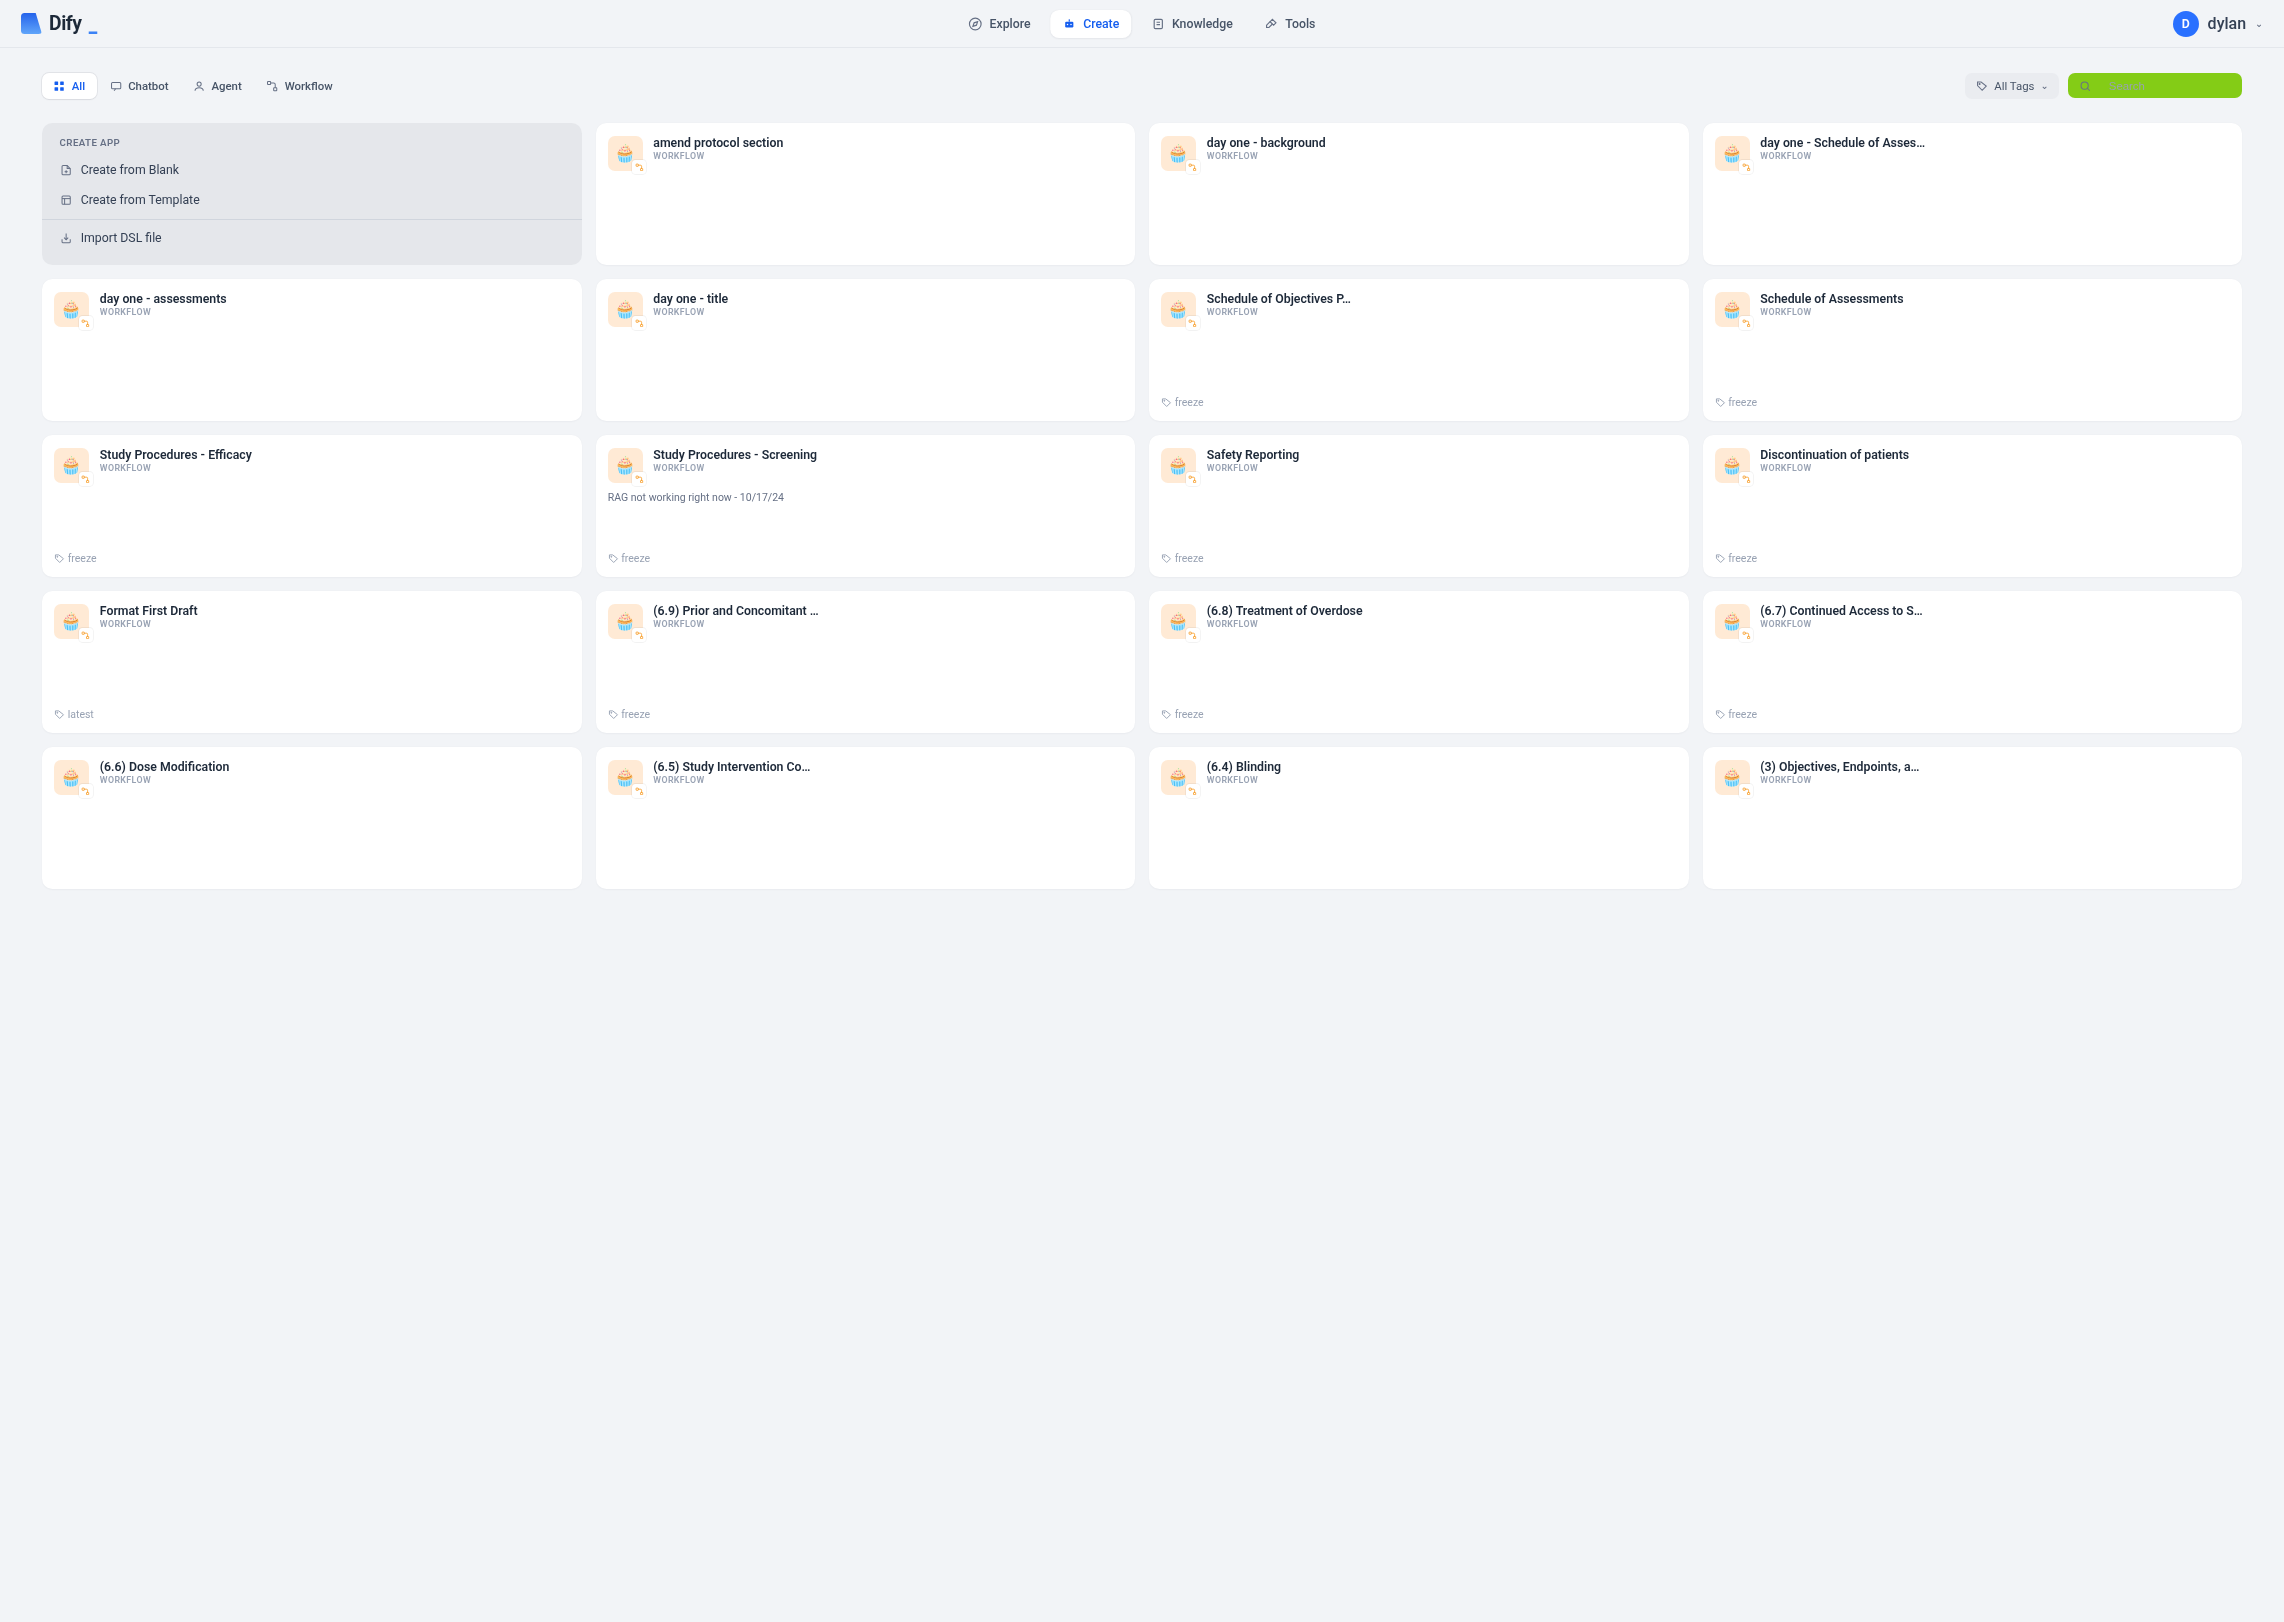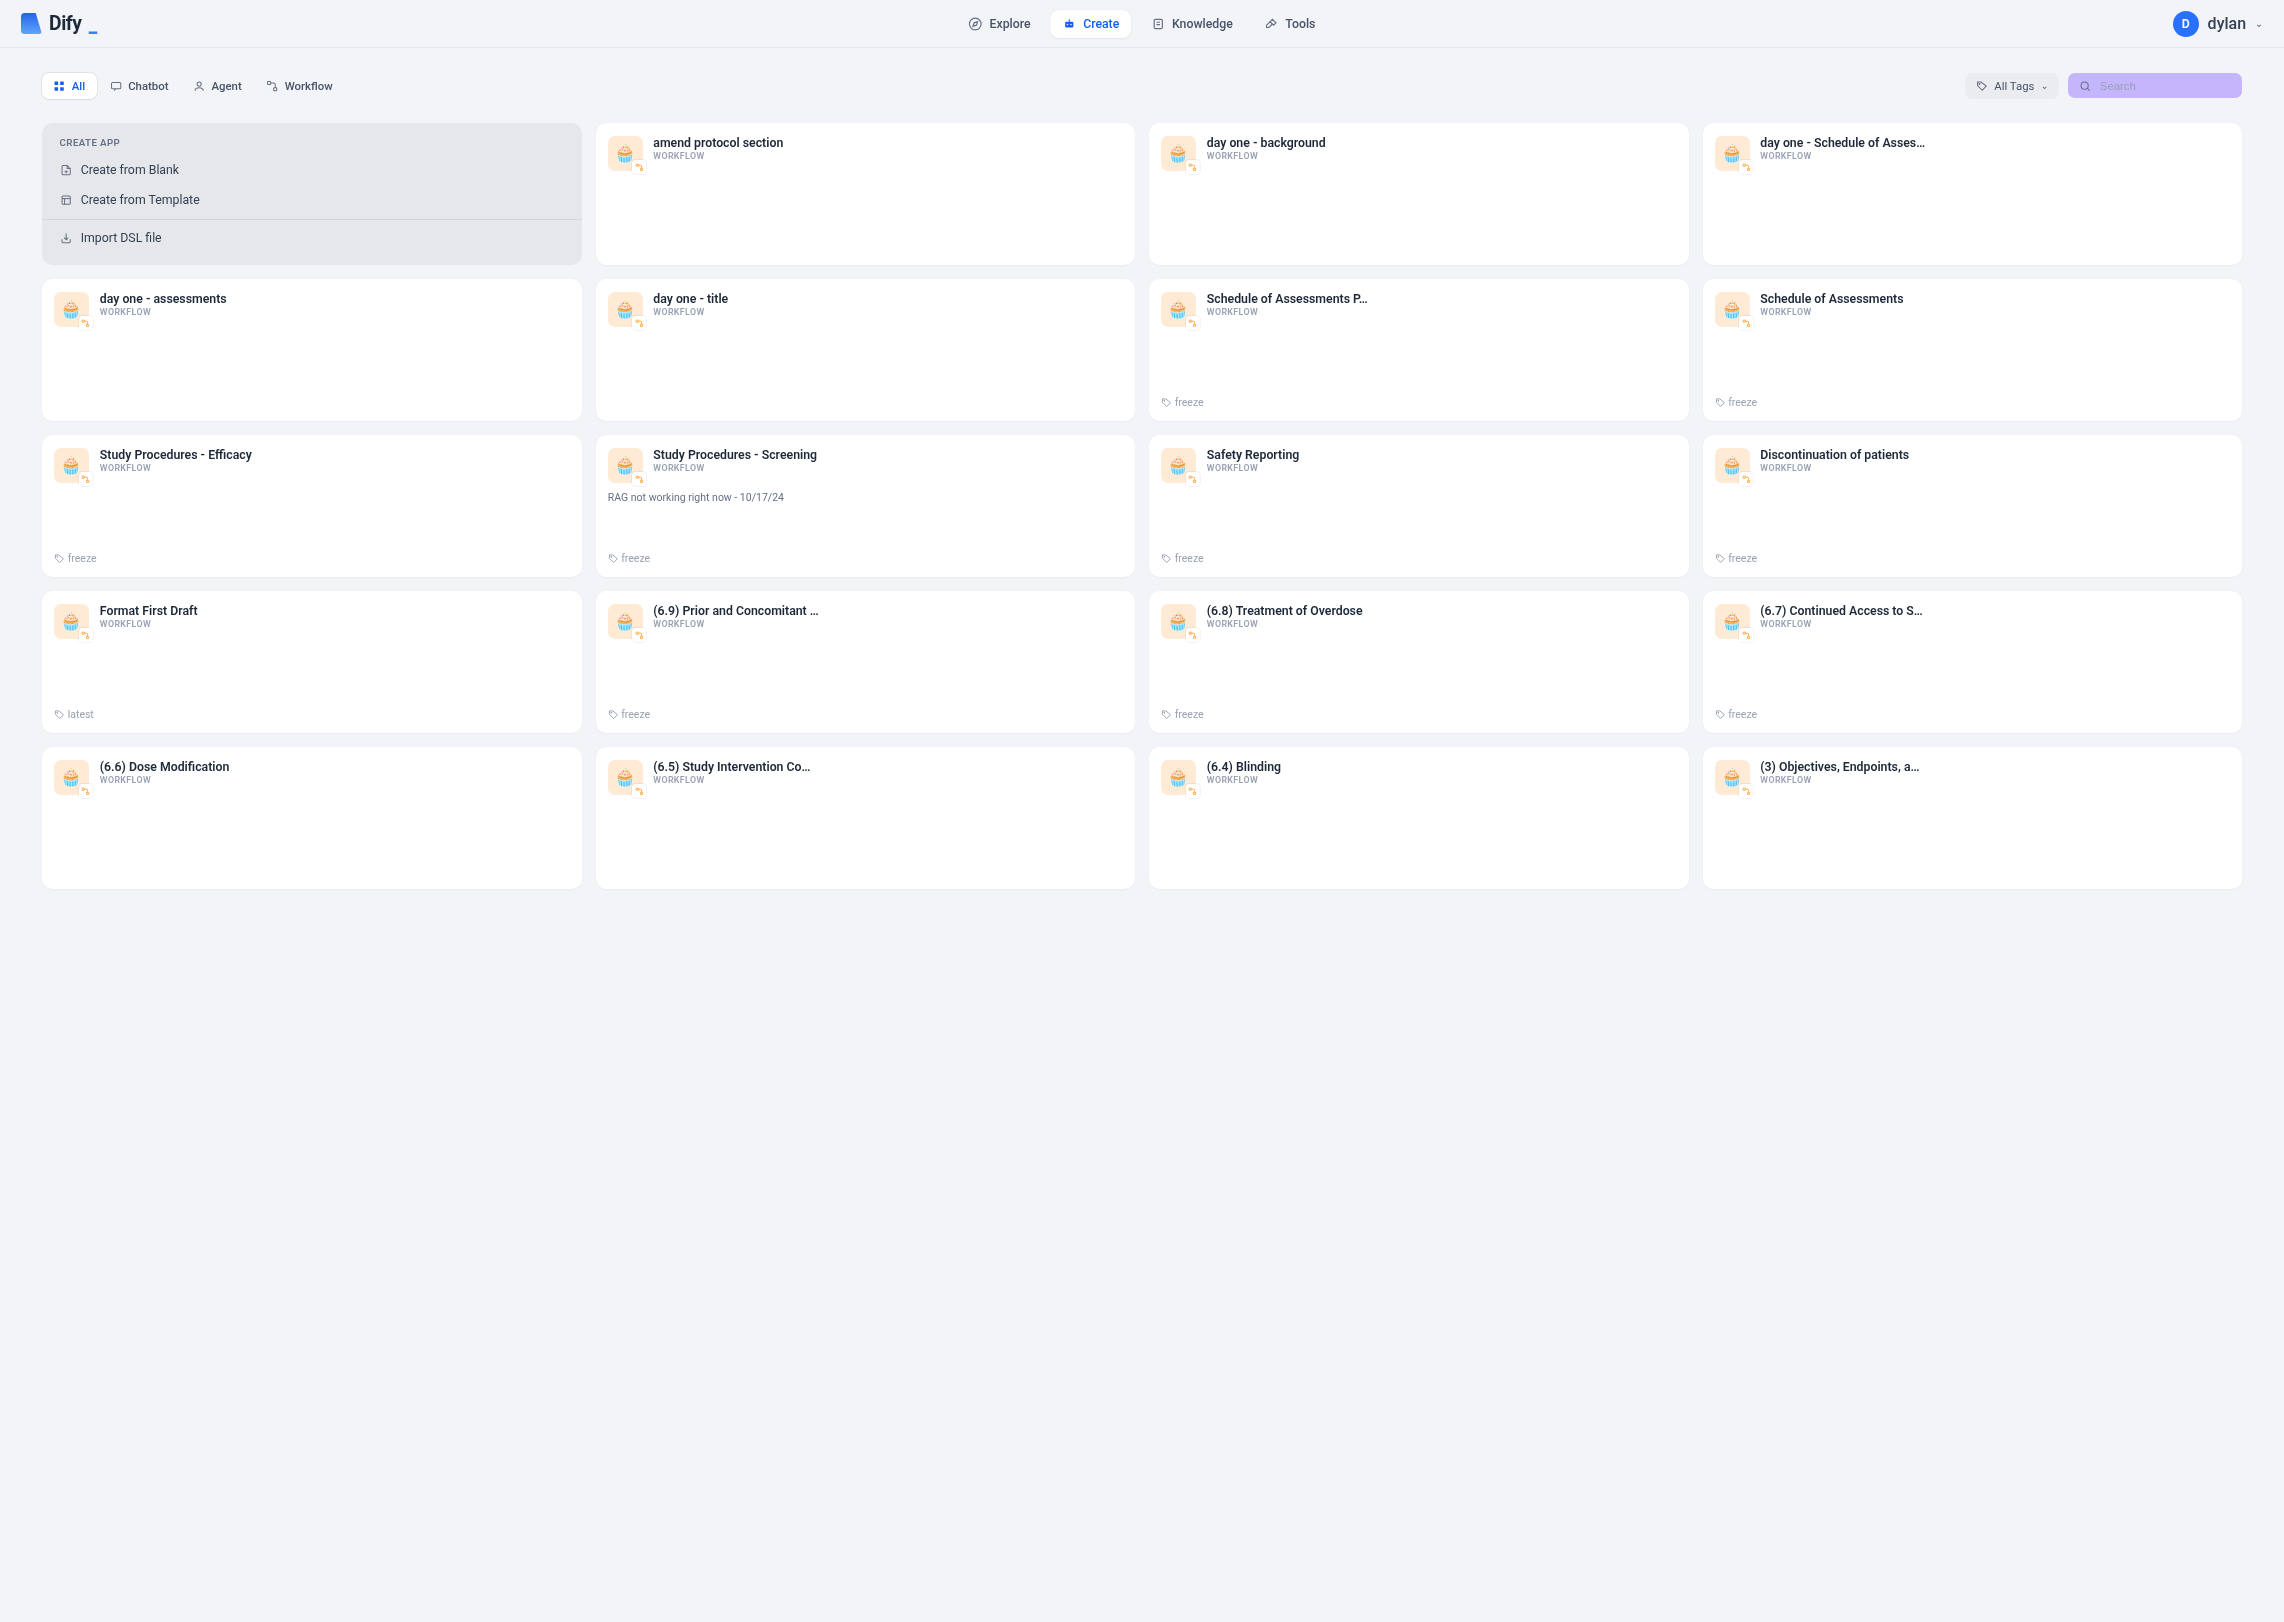--- a/index.html
+++ b/index.html
@@ -117,23 +117,23 @@
   padding: 6.1px 10.5px;
   background: #eaecf0;
   border-radius: 7px;
   font-size: 11.4px;
   color: #475467;
   cursor: pointer;
 }
 .search {
   display: flex;
   align-items: center;
-  gap: 9px;
+  gap: 18px;
   padding: 6.1px 10.5px;
-  background: #c4b5fd;
+  background: #84cc16;
   border-radius: 7px;
   width: 174px;
 }
 .search input {
   border: none;
   background: transparent;
   outline: none;
   font-size: 11.4px;
   color: #475467;
   width: 100%;
@@ -507,21 +507,21 @@
         <span>🧁</span>
         <span class="app-icon-badge">
           <svg viewBox="0 0 24 24" fill="none" stroke="currentColor" stroke-width="2">
               <rect x="3" y="3" width="6" height="6" rx="1"></rect>
               <rect x="15" y="15" width="6" height="6" rx="1"></rect>
               <path d="M9 6h6a3 3 0 013 3v6"></path>
             </svg>
         </span>
       </div>
       <div class="card-titles">
-        <div class="card-title">Schedule of Assessments P…</div>
+        <div class="card-title">Schedule of Objectives P…</div>
         <div class="card-sub">WORKFLOW</div>
       </div>
     </div>
 
     <div class="card-foot">
       <span class="icon tag-icon">
         <svg viewBox="0 0 24 24" fill="none" stroke="currentColor" stroke-width="2">
             <path d="M20 12l-8 8-9-9V4h7z"></path>
             <circle cx="7" cy="8" r="1" fill="currentColor"></circle>
           </svg>

